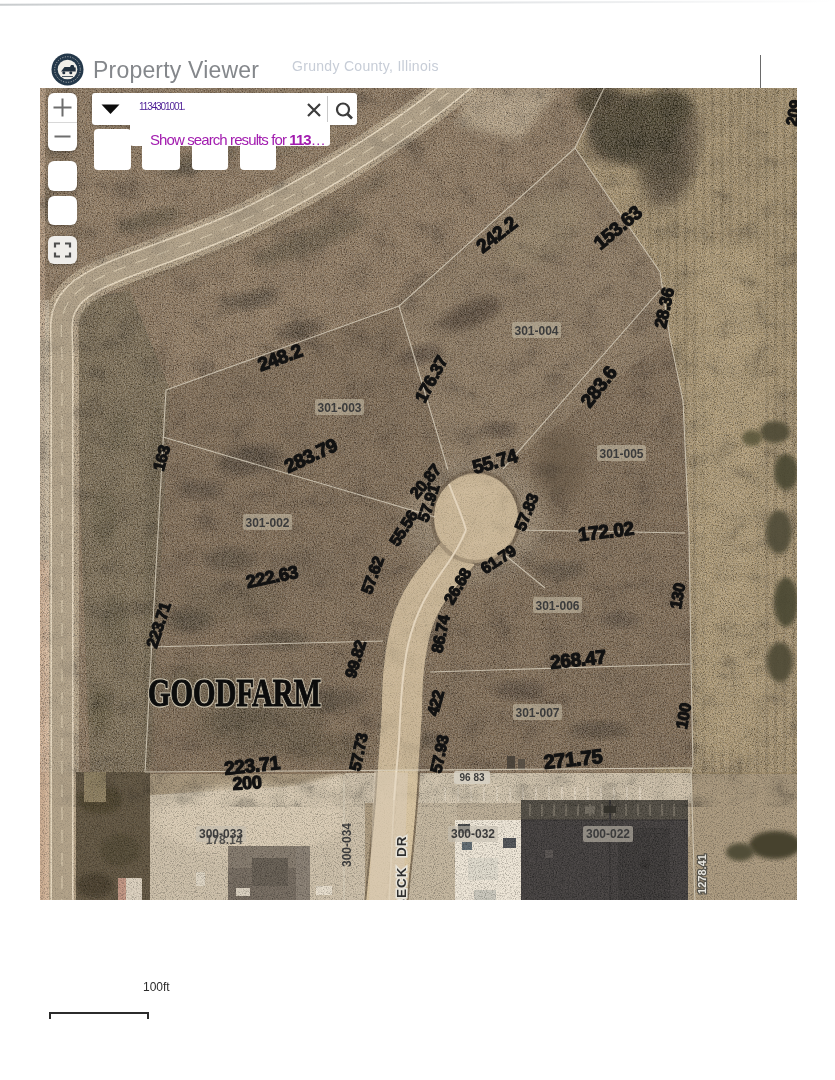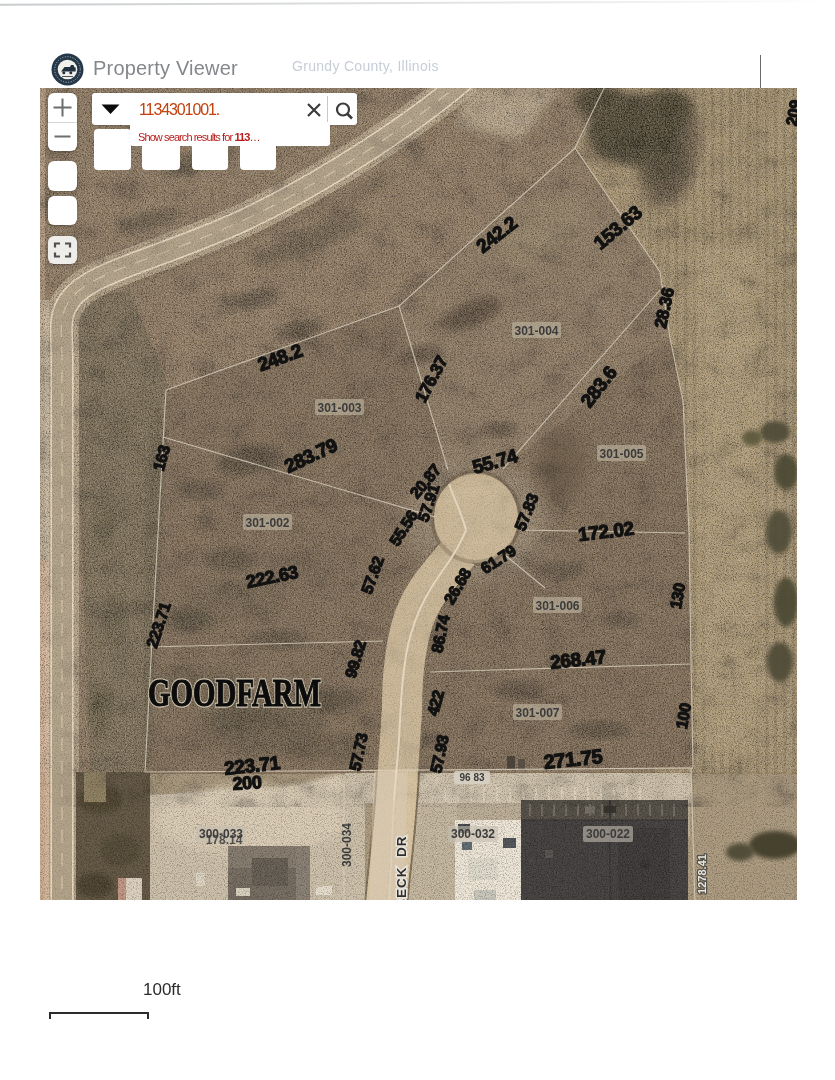--- a/index.html
+++ b/index.html
@@ -18,21 +18,21 @@
 <circle cx="16.5" cy="16.5" r="16" fill="#24384a"></circle>
 <circle cx="16.5" cy="16.5" r="12.8" fill="none" stroke="#e9e7e1" stroke-width="0.7" stroke-dasharray="1.1 1.5"></circle>
 <circle cx="16.5" cy="16.5" r="9.8" fill="#f1efe9"></circle>
 <path d="M10,18.5 l3.5,-4.5 h5.5 l1,-2 h2.5 l1,2.5 h1.2 v4 z" fill="#22313f"></path>
 <circle cx="12.8" cy="19.8" r="1.5" fill="#22313f"></circle>
 <circle cx="19.8" cy="19.8" r="1.5" fill="#22313f"></circle>
 <path d="M11,23.5 h11" stroke="#22313f" stroke-width="0.8"></path>
 </svg>
 </div>
 
-<div class="abs" style="left:93px;top:57px;font-size:20px;color:#84878b;letter-spacing:0.2px;">Property Viewer</div>
+<div class="abs" style="left:93px;top:57px;font-size:23px;color:#84878b;letter-spacing:0.2px;">Property Viewer</div>
 
 <div class="abs" style="left:292px;top:58px;font-size:14px;color:#c7cdd7;letter-spacing:0.3px;">Grundy County, Illinois</div>
 
 <div class="abs" style="left:40px;top:88px;width:757px;height:812px;">
 <svg width="757" height="812" viewBox="40 88 757 812">
 <defs>
 <filter id="coarse" x="-5%" y="-5%" width="110%" height="110%">
 <feTurbulence type="fractalNoise" baseFrequency="0.035 0.045" numOctaves="4" seed="11"></feTurbulence>
 <feColorMatrix type="saturate" values="0"></feColorMatrix>
 <feComponentTransfer>
@@ -474,40 +474,40 @@
 </div>
 
 <div class="abs" style="left:92px;top:93px;width:265px;height:31.5px;background:#fff;border-radius:3px;box-shadow:0 1px 3px rgba(0,0,0,0.25);"></div>
 
 <div class="abs" style="left:92px;top:93px;width:38px;height:31px;">
 <svg width="38" height="31">
       <polygon points="9.5,11.5 27.5,11.5 18.5,21" fill="#0c0c0c"></polygon>
     </svg>
 </div>
 
-<div class="abs" style="left:139px;top:101px;font-size:16px;letter-spacing:-1.1px;color:#c2410c;">1134301001.</div>
+<div class="abs" style="left:139px;top:101px;font-size:10px;letter-spacing:-1.1px;color:#4c1d95;">1134301001.</div>
 
 <div class="abs" style="left:305px;top:101px;width:18px;height:18px;">
 <svg width="18" height="18">
       <path d="M3,3 L15,15 M15,3 L3,15" stroke="#3c3c3c" stroke-width="2.2"></path>
     </svg>
 </div>
 
 <div class="abs" style="left:327px;top:96px;width:1px;height:26px;background:#c8c8c8;"></div>
 
 <div class="abs" style="left:334px;top:101px;width:20px;height:20px;">
 <svg width="20" height="20">
       <circle cx="9" cy="8.5" r="6" fill="none" stroke="#3c3c3c" stroke-width="2.2"></circle>
       <line x1="13.5" y1="13" x2="18" y2="17.5" stroke="#3c3c3c" stroke-width="2.6"></line>
     </svg>
 </div>
 
 <div class="abs" style="left:130px;top:124px;width:200px;height:22px;background:#fff;border-radius:0 0 3px 3px;"></div>
 
-<div class="abs" style="left:138px;top:130.5px;font-size:11px;letter-spacing:-0.9px;color:#b91c1c;">Show search results for <b>113</b>…</div>
+<div class="abs" style="left:150px;top:130.5px;font-size:15px;letter-spacing:-0.9px;color:#a21caf;">Show search results for <b>113</b>…</div>
 
 <div class="abs" style="left:94px;top:129px;width:37px;height:41px;background:#fff;border-radius:4px;"></div>
 
 <div class="abs" style="left:142px;top:146px;width:38px;height:24px;background:#fff;border-radius:0 0 4px 4px;"></div>
 
 <div class="abs" style="left:192px;top:146px;width:36px;height:24px;background:#fff;border-radius:0 0 4px 4px;"></div>
 
 <div class="abs" style="left:240px;top:146px;width:36px;height:24px;background:#fff;border-radius:0 0 4px 4px;"></div>
 
 <div class="abs" style="left:48px;top:93px;width:29px;height:58px;background:#fff;border-radius:6px;box-shadow:0 1px 3px rgba(0,0,0,0.3);"></div>
@@ -533,13 +533,13 @@
 <div class="abs" style="left:48px;top:236px;width:29px;height:28px;background:#efedea;border-radius:6px;box-shadow:0 1px 3px rgba(0,0,0,0.3);"></div>
 
 <div class="abs" style="left:48px;top:236px;width:29px;height:28px;">
 <svg width="29" height="28">
 <path d="M7,11.5 V7.5 H12 M17,7.5 H22 V11.5 M22,16.5 V20.5 H17 M12,20.5 H7 V16.5" fill="none" stroke="#4f4f4f" stroke-width="2.2"></path>
 </svg>
 </div>
 
 <div class="abs" style="left:49px;top:1012px;width:96px;height:5px;border-left:2px solid #2b2b2b;border-right:2px solid #2b2b2b;border-top:2px solid #2b2b2b;"></div>
 
-<div class="abs" style="left:143px;top:980px;font-size:17px;color:#2b2b2b;">100ft</div>
+<div class="abs" style="left:143px;top:980px;font-size:12px;color:#2b2b2b;">100ft</div>
 
 </body></html>

